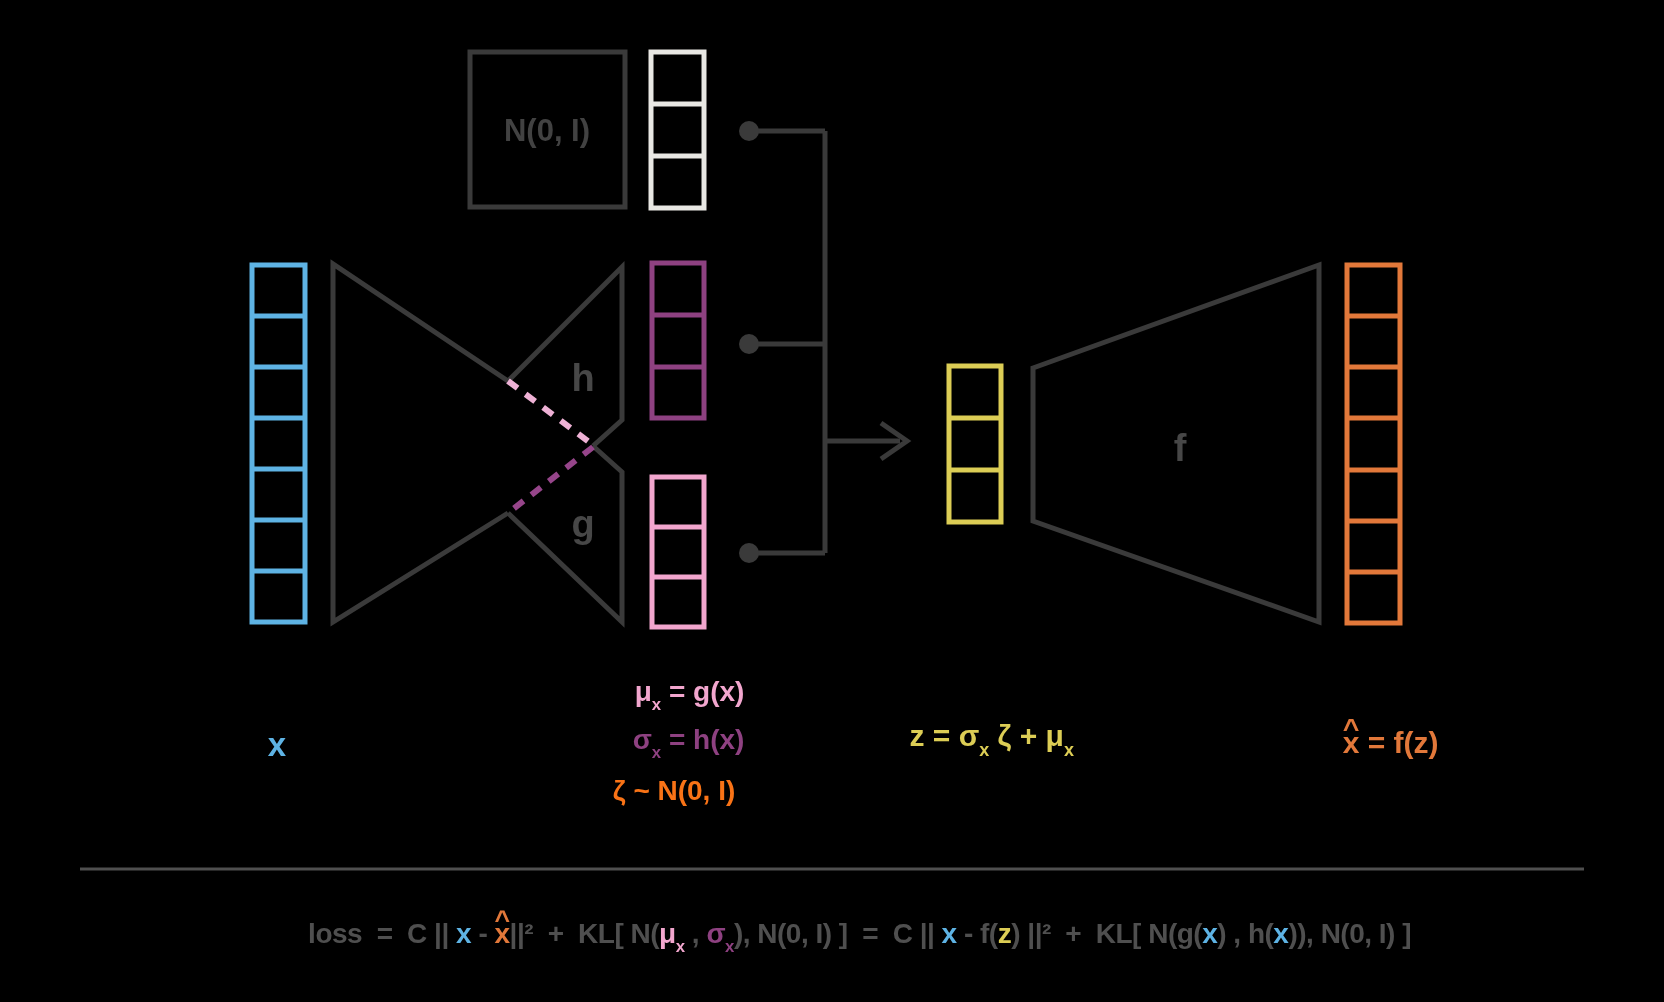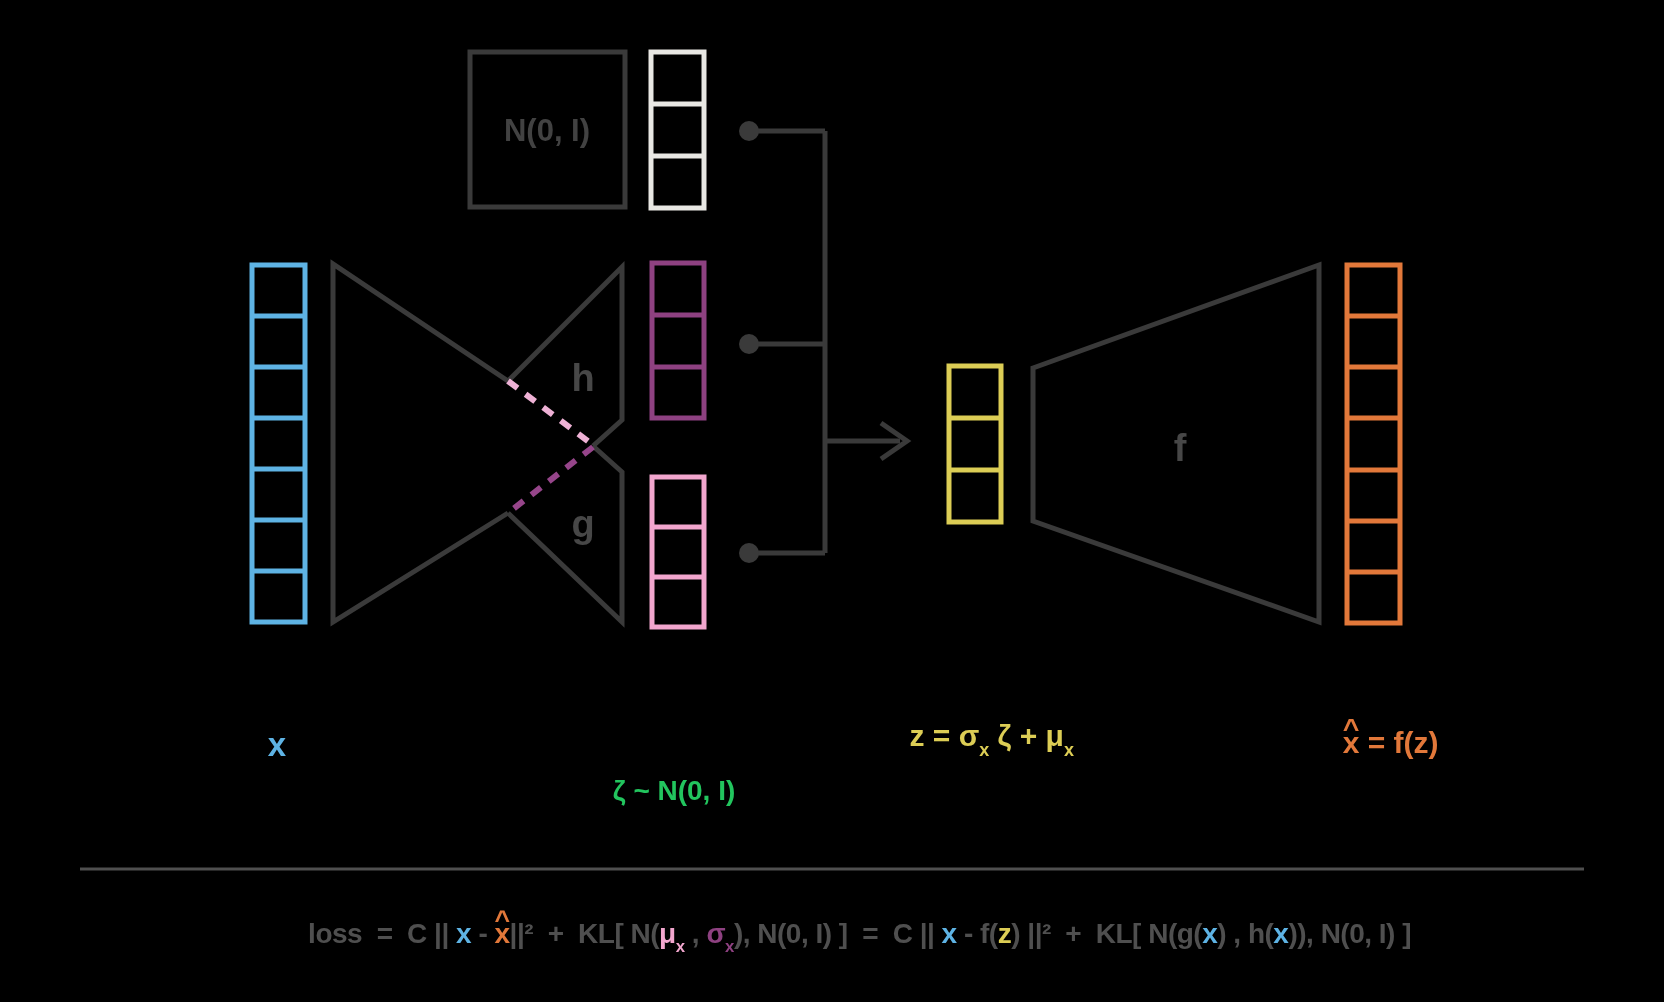--- a/index.html
+++ b/index.html
@@ -147,23 +147,29 @@
   <div class="lbl fs-box" style="left: 547px; top: 130px; color: rgb(66, 66, 66);">N(0, I)</div>
 
   <div class="lbl fs-net" style="left: 583px; top: 378px; color: rgb(71, 71, 71);">h</div>
 
   <div class="lbl fs-net" style="left: 583px; top: 524px; color: rgb(71, 71, 71);">g</div>
 
   <div class="lbl fs-net" style="left: 1180px; top: 448px; color: rgb(71, 71, 71);">f</div>
 
   <div class="lbl fs-x" style="left: 277px; top: 744px; color: rgb(94, 179, 228);">x</div>
 
+  <div class="lbl fs-form" style="left: 674px; top: 696px; color: rgb(242, 166, 206);">
+    <span>μ</span><span class="sb">x</span><span> = g(x)</span>
+  </div>
 
+  <div class="lbl fs-form" style="left: 673px; top: 744px; color: rgb(142, 65, 129);">
+    <span>σ</span><span class="sb">x</span><span> = h(x)</span>
+  </div>
 
-  <div class="lbl fs-form" style="left: 674px; top: 791px; color: #22c55e;">ζ ~ N(0, I)</div>
+  <div class="lbl fs-form" style="left: 674px; top: 791px; color: #f97316;">ζ ~ N(0, I)</div>
 
   <div class="lbl fs-form2" style="left: 975px; top: 740px; color: rgb(220, 205, 85); text-align: center;">
     <span>z = σ</span><span class="sb">x</span><span> ζ + μ</span><span class="sb">x</span>
   </div>
 
   <div class="lbl fs-form2" style="left: 1374px; top: 743px; color: rgb(226, 120, 58);">
     <span class="hatwrap"><span class="hat">^</span><span>x</span></span><span> = f(z)</span>
   </div>
 
   <div class="loss-line fs-loss">

